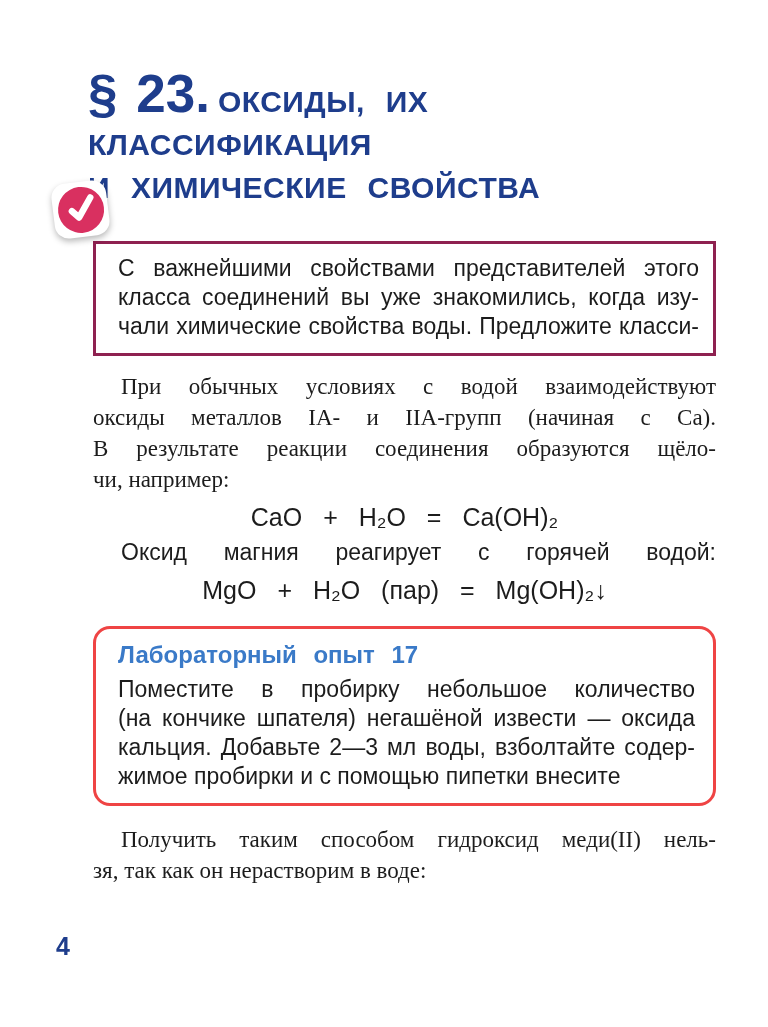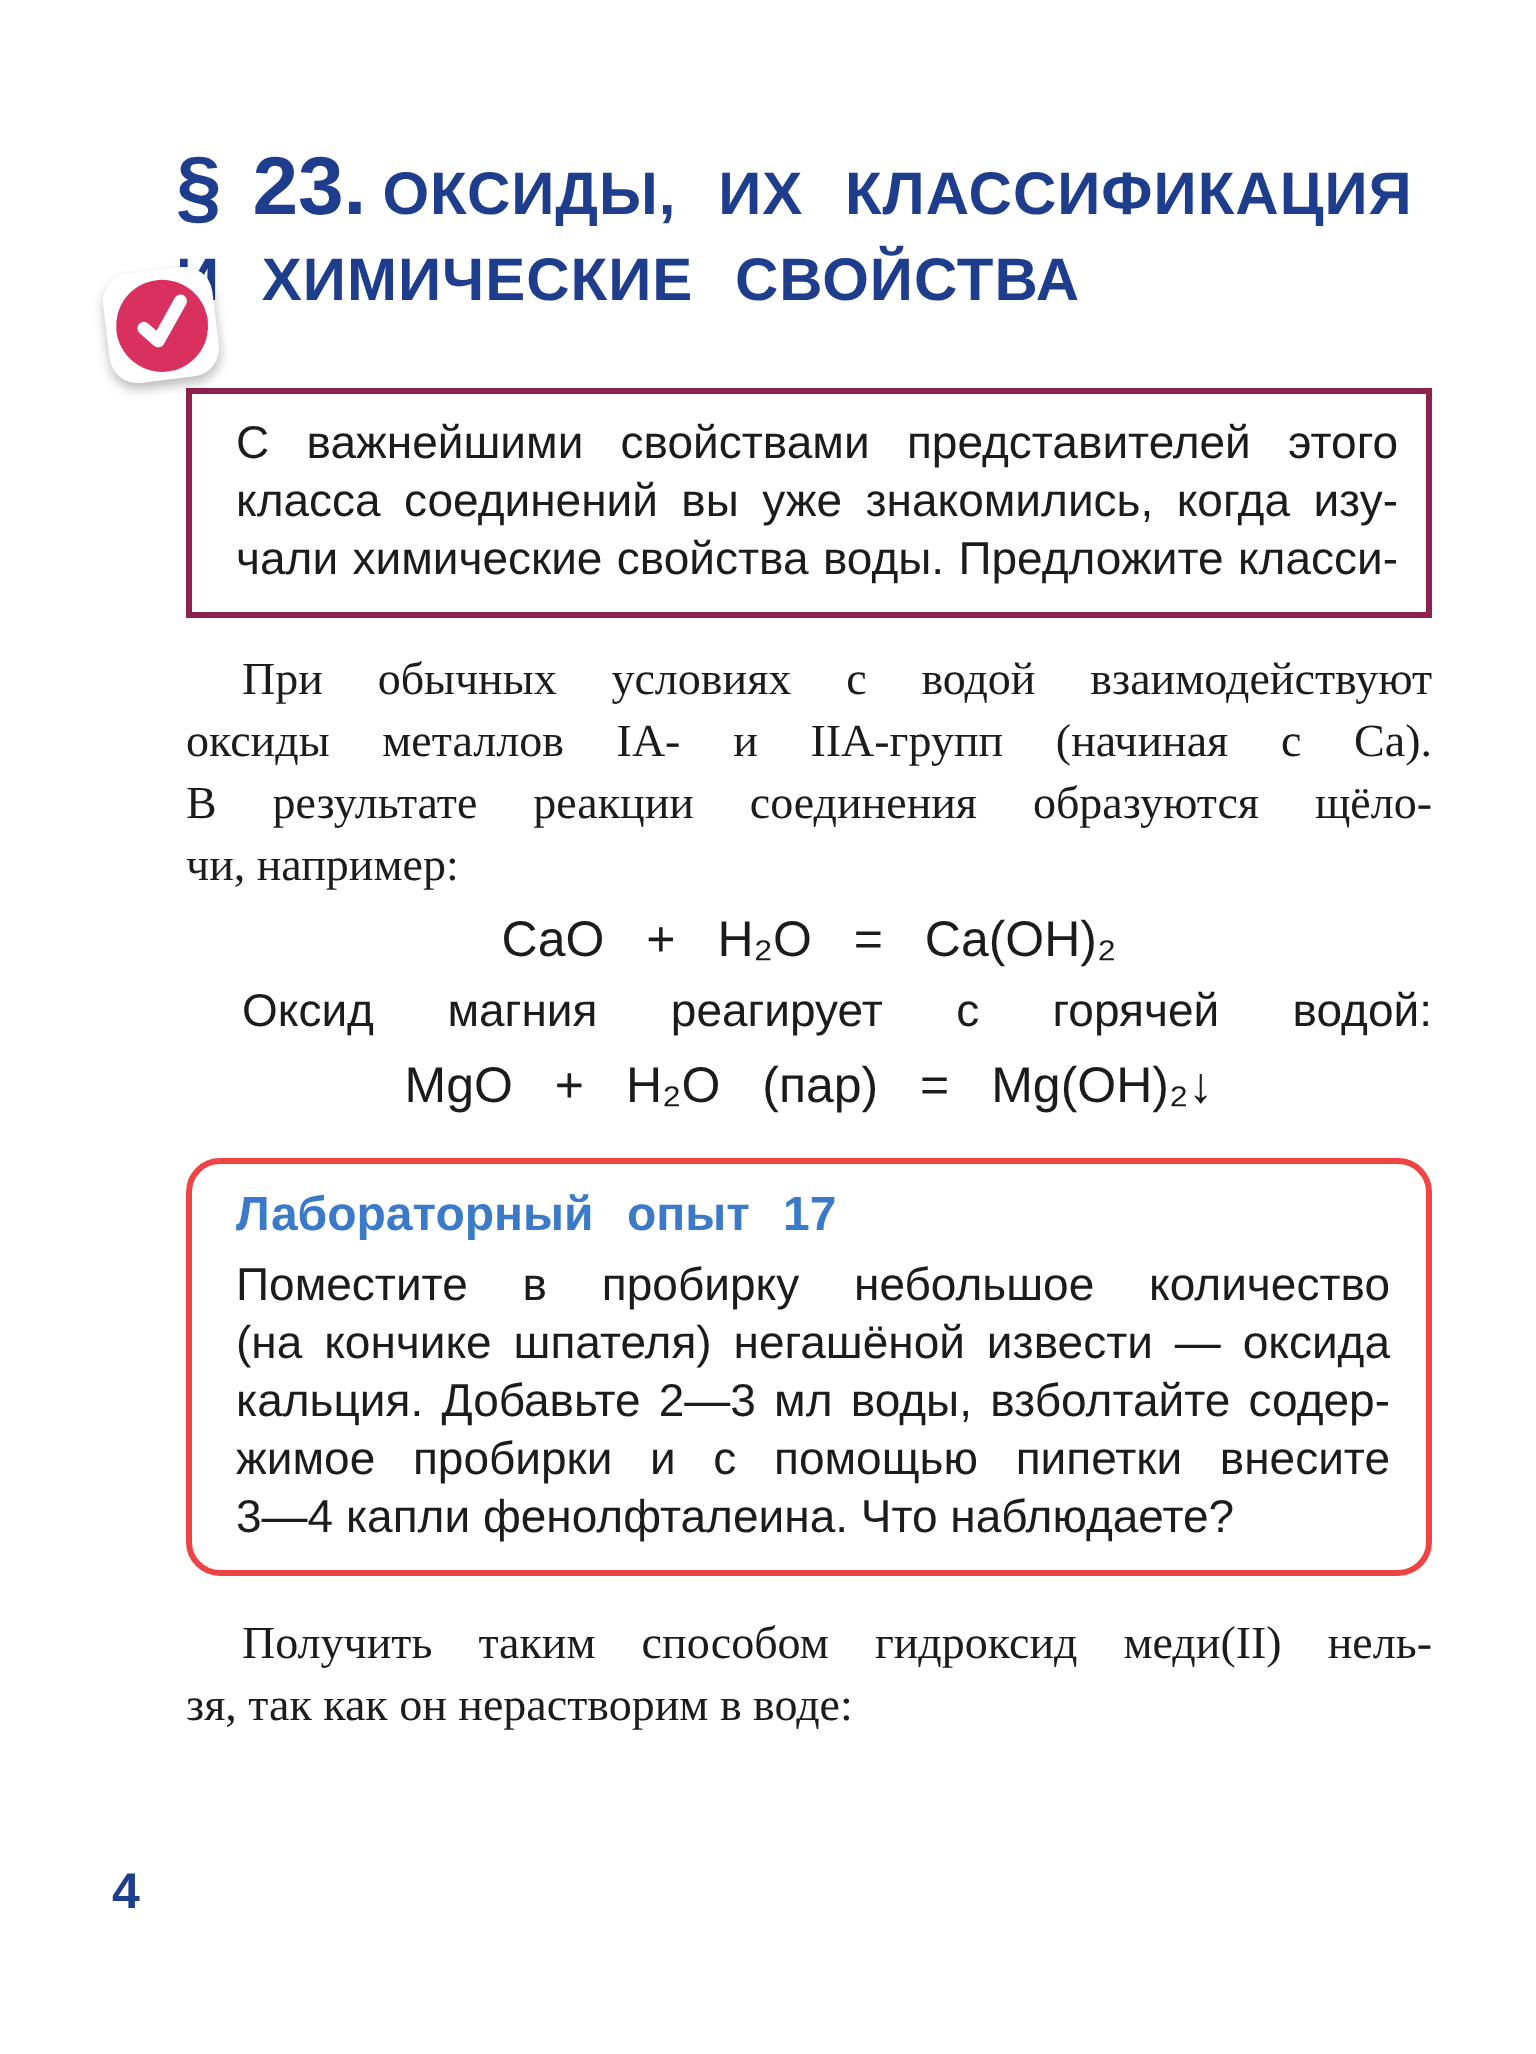--- a/index.html
+++ b/index.html
@@ -20,21 +20,21 @@
   .section-title {
     margin: 72px 0 0 -5px;
     color: #1e3d8c;
     font-weight: bold;
     font-size: 30px;
     line-height: 43px;
     letter-spacing: 0.5px;
     word-spacing: 12px;
   }
   .section-prefix {
-    font-size: 41px;
+    font-size: 53px;
     letter-spacing: 0;
     word-spacing: 4px;
     margin-right: 8px;
   }
   
   .intro-box {
     position: relative;
     margin-top: 32px;
     border: 3px solid #8e2150;
     padding: 10px 14px 12px 22px;
@@ -153,21 +153,20 @@
 
   <div class="equation">MgO + H₂O (пар) = Mg(OH)₂↓</div>
 
   <div class="lab-box">
     <div class="lab-title">Лабораторный опыт 17</div>
     <div class="lab-body jpara">
     <div class="tline">Поместите в пробирку небольшое количество</div>
         <div class="tline">(на кончике шпателя) негашёной извести — оксида</div>
         <div class="tline">кальция. Добавьте 2—3 мл воды, взболтайте содер-</div>
         <div class="tline">жимое пробирки и с помощью пипетки внесите</div>
-        <div class="tline">3—4 капли фенолфталеина. Что наблюдаете?</div>
       </div>
   </div>
 
   <div class="para para2 jpara indent-first">
   <div class="tline">Получить таким способом гидроксид меди(II) нель-</div>
       <div class="tline">зя, так как он нерастворим в воде:</div>
     </div>
 
 
 </div>

